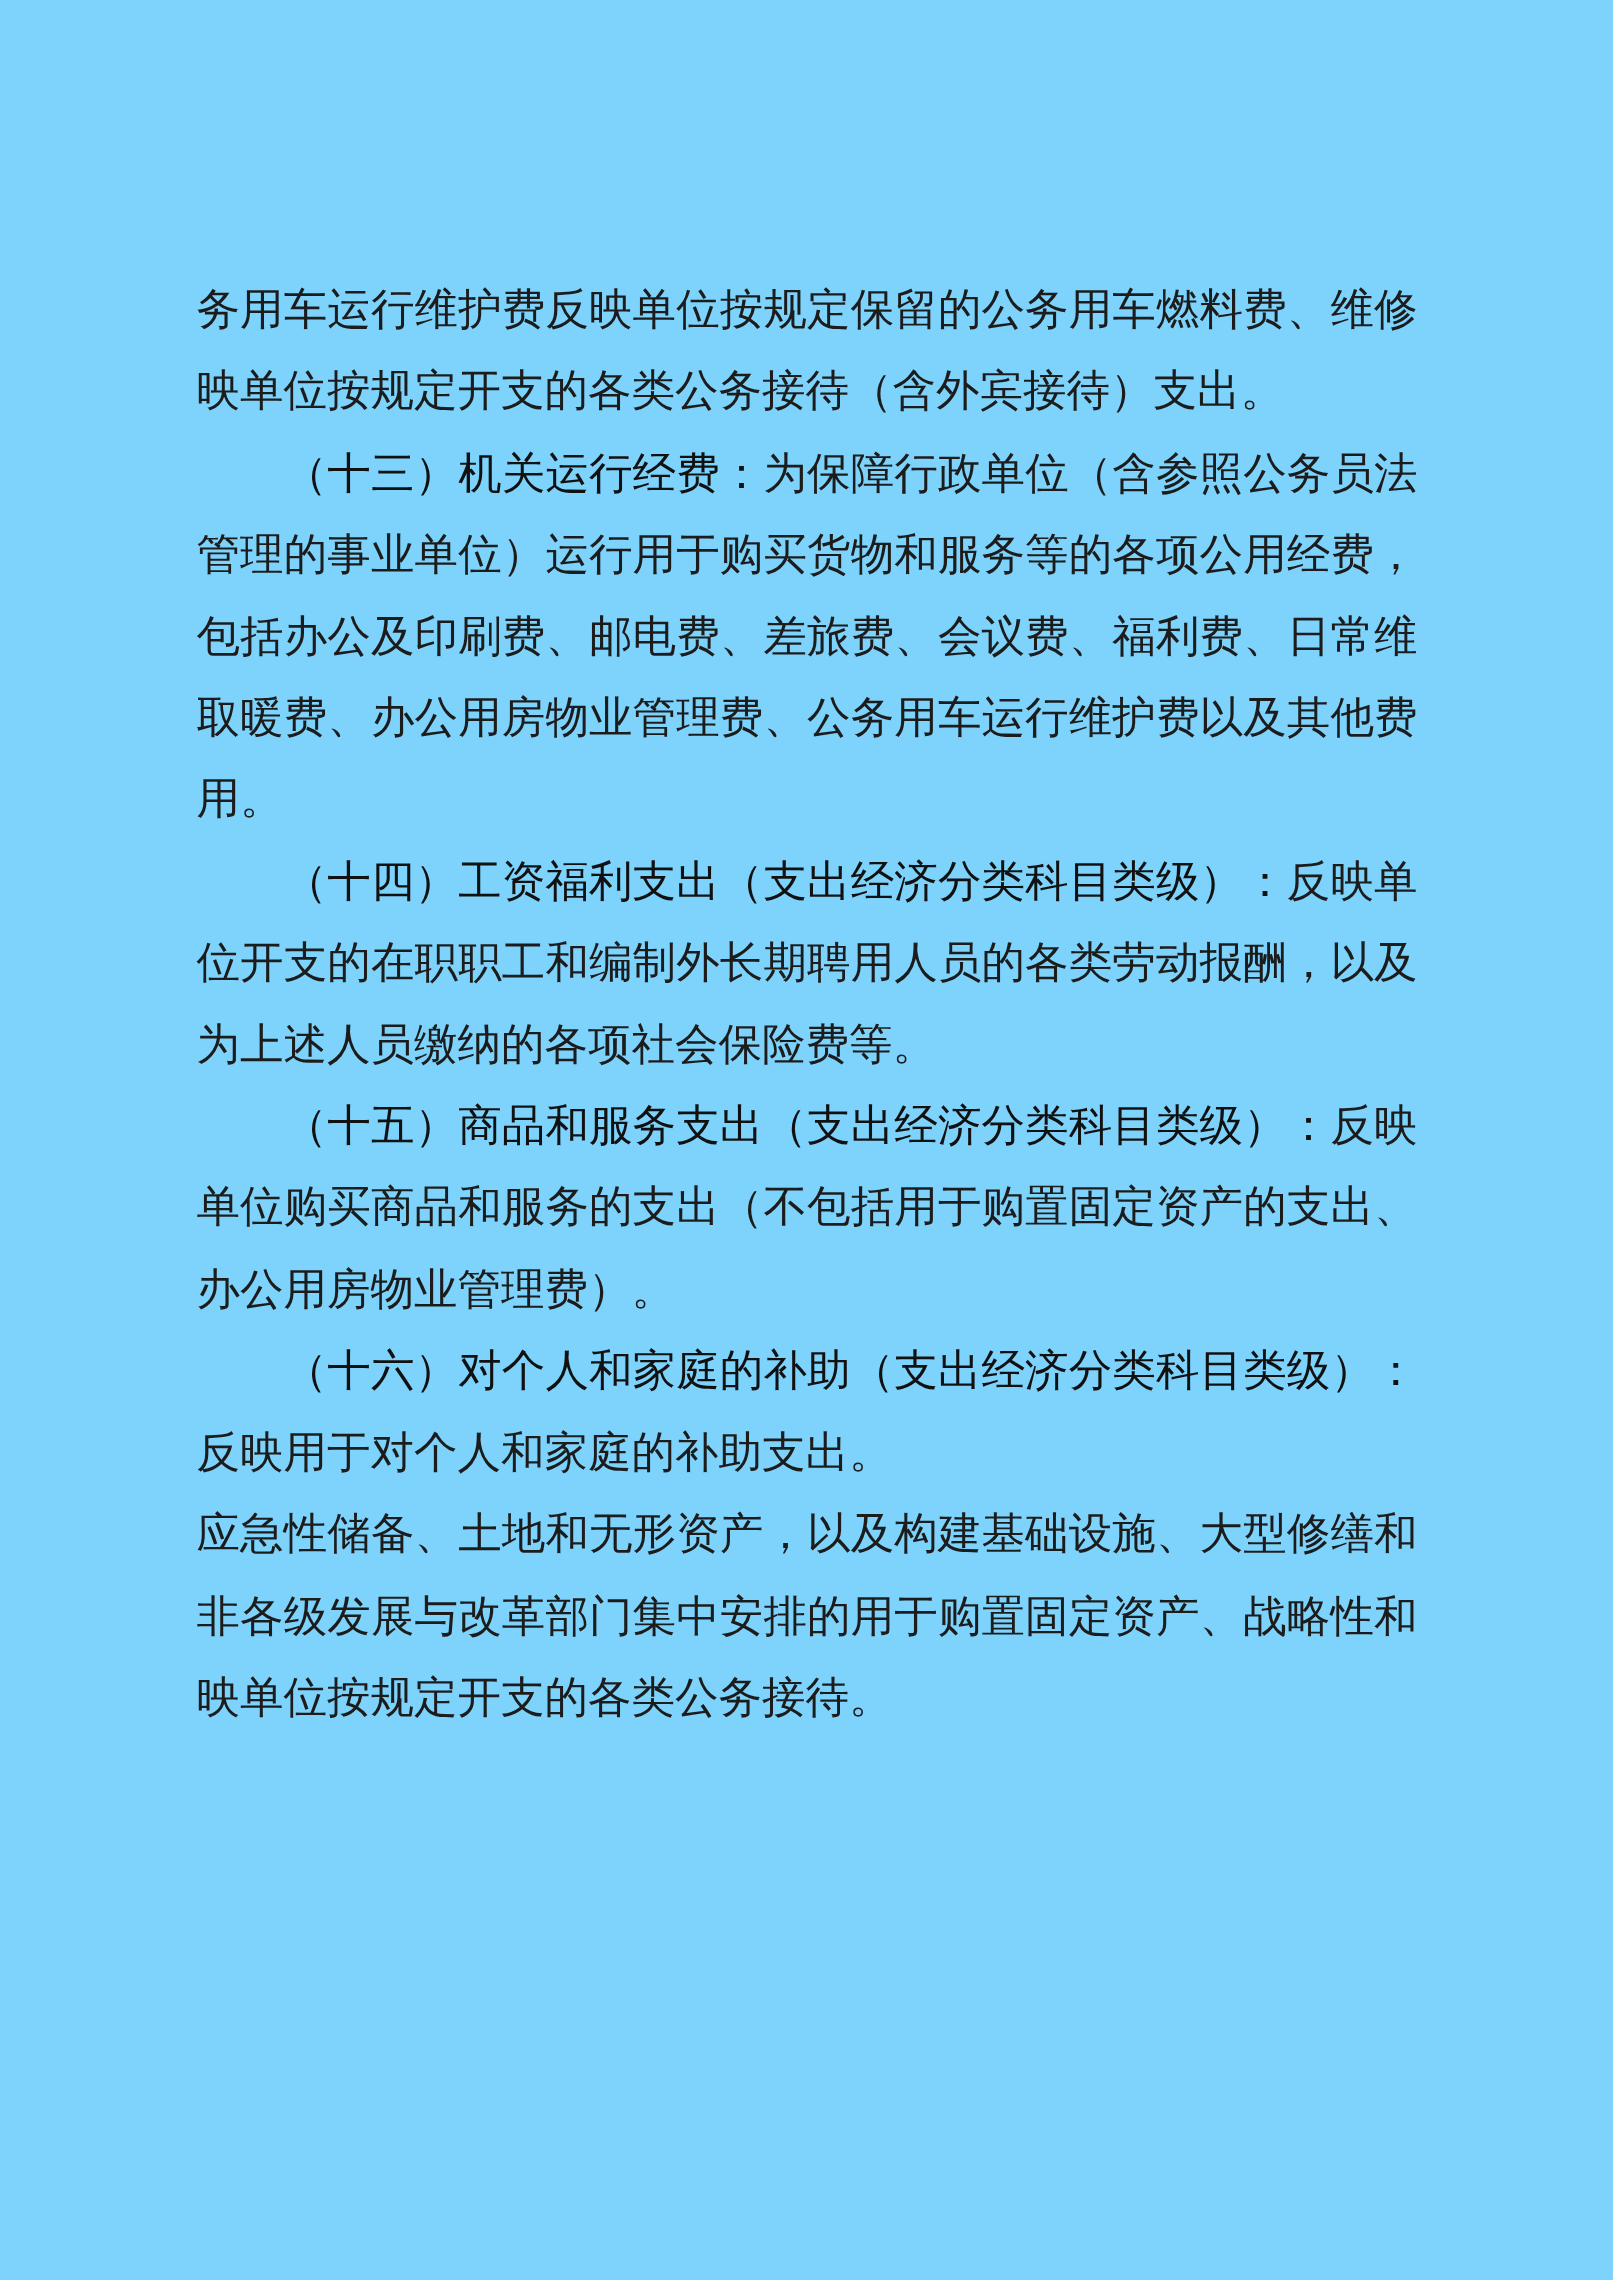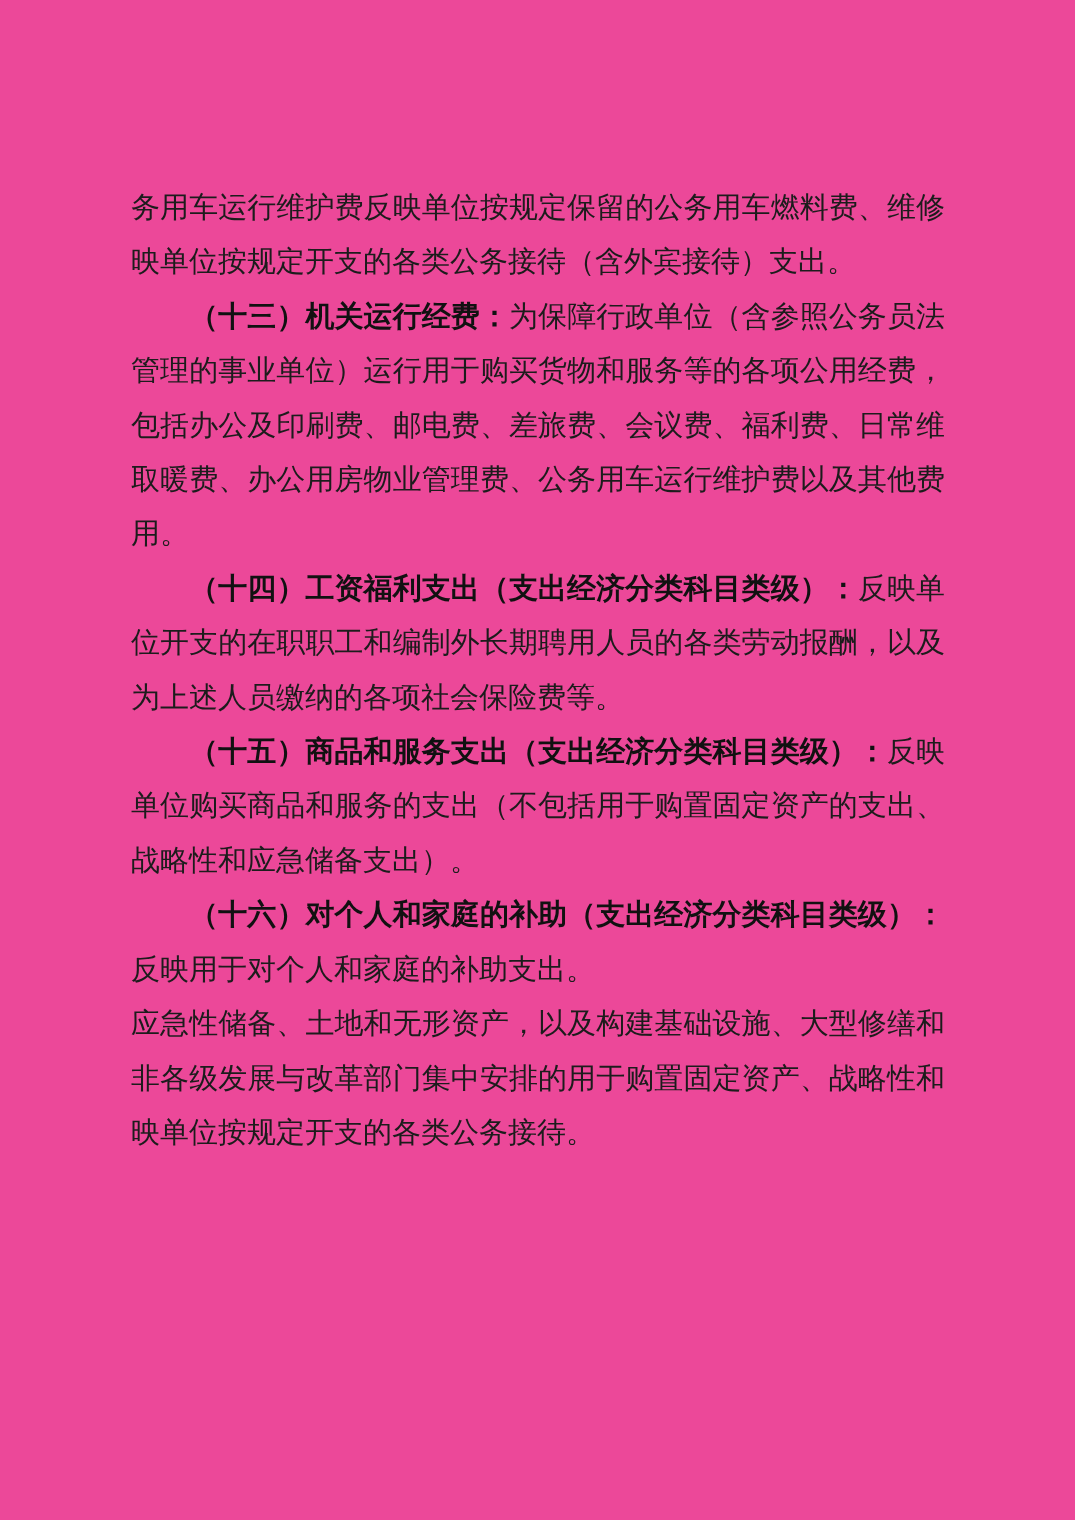--- a/index.html
+++ b/index.html
@@ -4,21 +4,21 @@
 <style>
   html, body {
     margin: 0;
     padding: 0;
     background: #888;
   }
   .page {
     position: relative;
     width: 1075px;
     height: 1520px;
-    background: #ec4899;
+    background: #7dd3fc;
     overflow: hidden;
     margin: 0 auto;
     font-family: "Liberation Serif", "DejaVu Serif", serif;
   }
   .textblock {
     position: absolute;
     left: 131px;
     top: 180px;
     width: 814px;
   }
@@ -28,39 +28,39 @@
     color: #1c1c1c;
     letter-spacing: 0;
     text-align: justify;
     text-align-last: left;
     white-space: pre-wrap;
   }
   .line.full {
     text-align-last: justify;
   }
   .run { font-weight: normal; }
-  .run.bold { font-weight: bold; color: #111111; }
+  .run.bold { font-weight: normal; color: #111111; }
 </style>
 </head>
 <body>
 
 <div class="page">
   <div class="textblock">
       <div class="line full"><span class="run">务用车运行维护费反映单位按规定保留的公务用车燃料费、维修</span></div>
       <div class="line"><span class="run">映单位按规定开支的各类公务接待（含外宾接待）支出。</span></div>
       <div class="line full"><span class="run">　　</span><span class="run bold">（十三）机关运行经费：</span><span class="run">为保障行政单位（含参照公务员法</span></div>
       <div class="line full"><span class="run">管理的事业单位）运行用于购买货物和服务等的各项公用经费，</span></div>
       <div class="line full"><span class="run">包括办公及印刷费、邮电费、差旅费、会议费、福利费、日常维</span></div>
       <div class="line full"><span class="run">取暖费、办公用房物业管理费、公务用车运行维护费以及其他费</span></div>
       <div class="line"><span class="run">用。</span></div>
       <div class="line full"><span class="run">　　</span><span class="run bold">（十四）工资福利支出（支出经济分类科目类级）：</span><span class="run">反映单</span></div>
       <div class="line full"><span class="run">位开支的在职职工和编制外长期聘用人员的各类劳动报酬，以及</span></div>
       <div class="line"><span class="run">为上述人员缴纳的各项社会保险费等。</span></div>
       <div class="line full"><span class="run">　　</span><span class="run bold">（十五）商品和服务支出（支出经济分类科目类级）：</span><span class="run">反映</span></div>
       <div class="line full"><span class="run">单位购买商品和服务的支出（不包括用于购置固定资产的支出、</span></div>
-      <div class="line"><span class="run">战略性和应急储备支出）。</span></div>
+      <div class="line"><span class="run">办公用房物业管理费）。</span></div>
       <div class="line full"><span class="run">　　</span><span class="run bold">（十六）对个人和家庭的补助（支出经济分类科目类级）：</span></div>
       <div class="line"><span class="run">反映用于对个人和家庭的补助支出。</span></div>
       <div class="line full"><span class="run">应急性储备、土地和无形资产，以及构建基础设施、大型修缮和</span></div>
       <div class="line full"><span class="run">非各级发展与改革部门集中安排的用于购置固定资产、战略性和</span></div>
       <div class="line"><span class="run">映单位按规定开支的各类公务接待。</span></div>
     </div>
 </div>
 
 </body></html>

